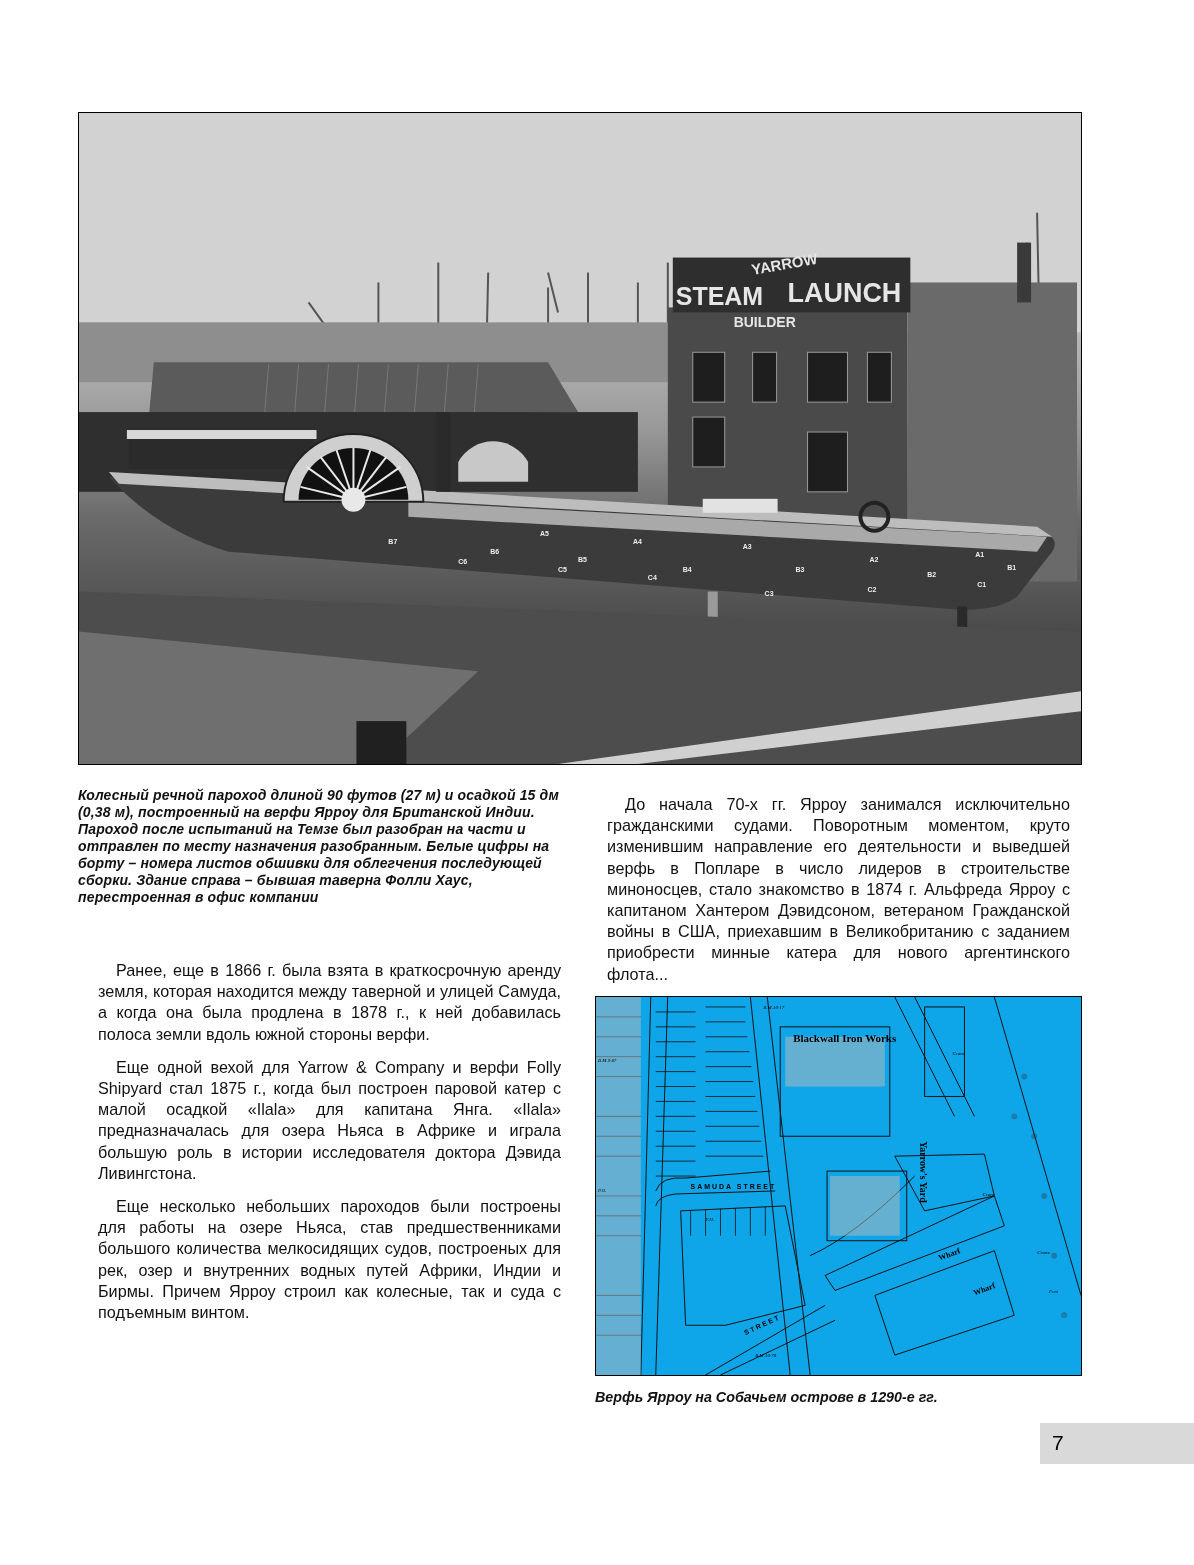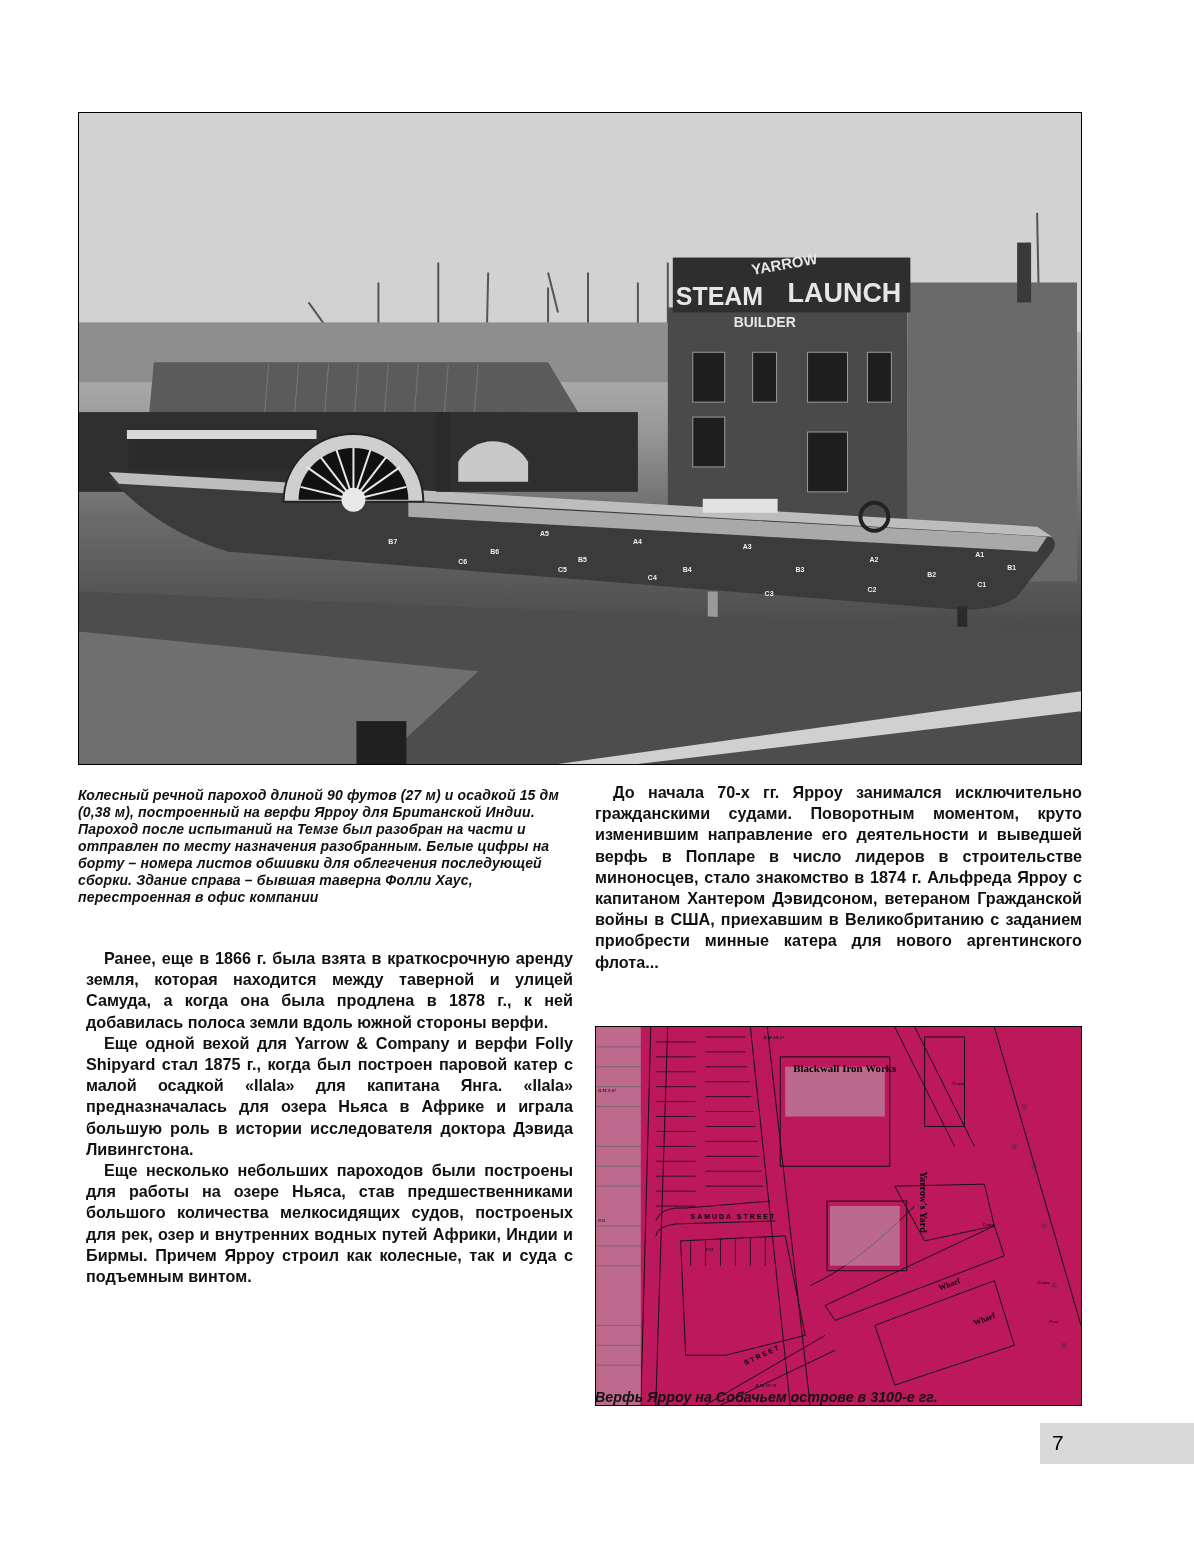--- a/index.html
+++ b/index.html
@@ -20,25 +20,25 @@
     position: absolute; left: 78px; top: 787px; width: 490px;
     font-weight: bold; font-style: italic; font-size: 14px; line-height: 17px;
     letter-spacing: 0.15px;
   }
   
   .col {
     position: absolute; font-size: 16.2px; line-height: 21.2px; text-align: justify;
   }
   .col-left { left: 86px; top: 948px; width: 487px; }
   .col-right { left: 595px; top: 782px; width: 487px; }
-  .col p { margin: 0; text-indent: 18px; hyphens: manual; font-weight: bold; }
+  .col p { margin: 12px; text-indent: 18px; hyphens: manual; }
   
   .map {
     position: absolute; left: 595px; top: 996px; width: 487px; height: 380px;
-    border: 1.5px solid #000; box-sizing: border-box; background: #be185d; overflow: hidden; margin-top: 30px;
+    border: 1.5px solid #000; box-sizing: border-box; background: #0ea5e9; overflow: hidden;
   }
   .map svg { position: absolute; left: 0; top: 0; width: 100%; height: 100%; }
   .caption-map {
     position: absolute; left: 595px; top: 1389px; width: 487px;
     font-weight: bold; font-style: italic; font-size: 14.3px; line-height: 17px;
   }
   
   .page-num-box {
     position: absolute; left: 1040px; top: 1423px; width: 154px; height: 41px;
     background: #d9d9d9;
@@ -287,17 +287,17 @@
       <text x="455" y="298">Post</text>
       <text x="2" y="196">P.O.</text>
       <text x="110" y="225">P.H.</text>
       <text x="168" y="12">B.M.10·17</text>
       <text x="160" y="362">B.M.10·70</text>
       <text x="2" y="65">B.M.9·87</text>
     </g>
   </svg>
 </div>
 
-<div class="caption-map">Верфь Ярроу на Собачьем острове в 3100-е гг.</div>
+<div class="caption-map">Верфь Ярроу на Собачьем острове в 1290-е гг.</div>
 
 <div class="page-num-box">
   <span class="page-num">7</span>
 </div>
 
 </body></html>

